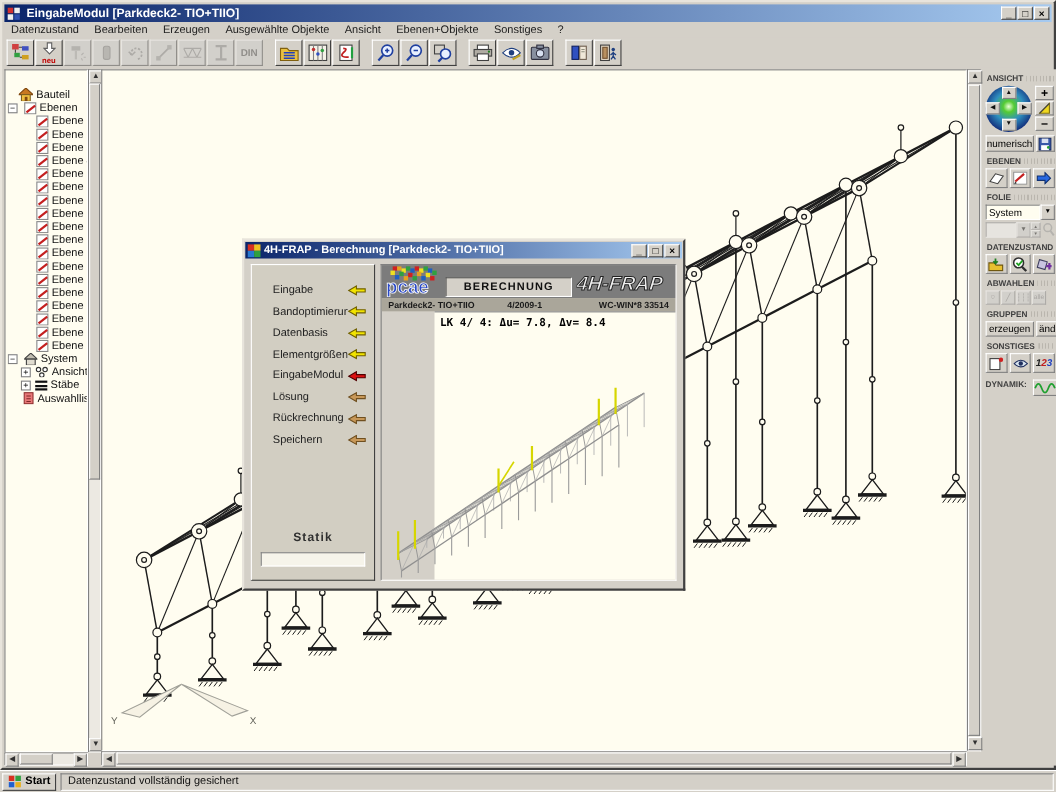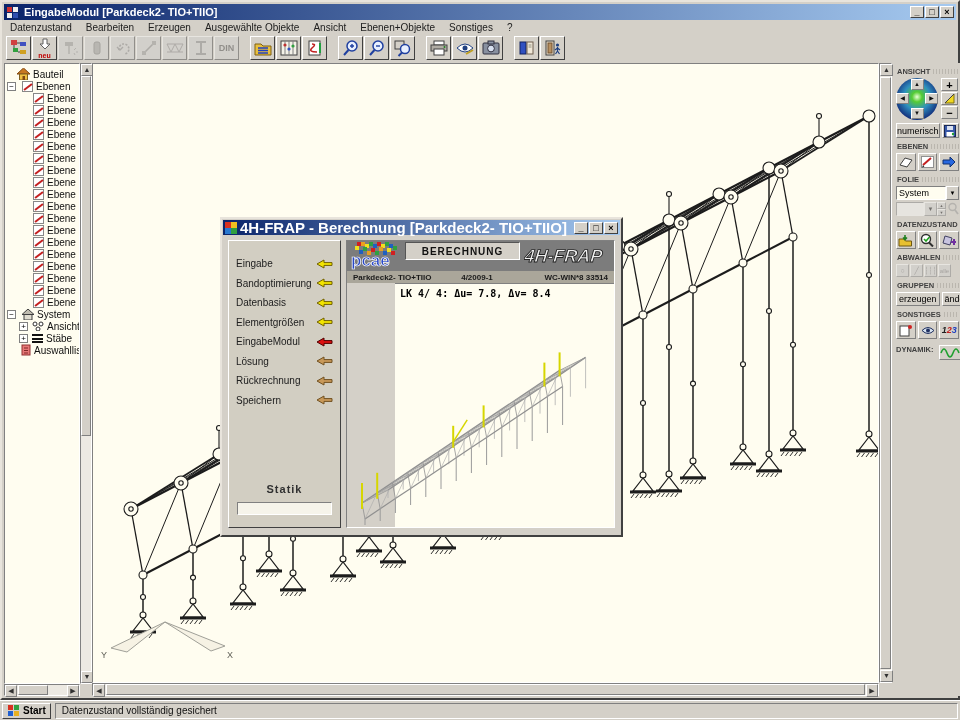--- a/index.html
+++ b/index.html
@@ -27,21 +27,21 @@
   .toolbar{position:absolute;left:2px;top:32px;right:2px;height:27px;display:flex;align-items:center;gap:1px;padding-left:2px;background:#d4d0c8;}
   .tbtn{width:25px;height:24px;position:relative;}
   .tgap{width:9px;height:1px;}
   .tbtn svg{display:block;}
   .tbtn .cap{position:absolute;bottom:0;left:0;right:0;text-align:center;font-size:7px;font-weight:bold;color:#c00000;line-height:7px;}
   .tbtn .captx{font-size:9px;font-weight:bold;color:#404040;}
 
   
   .treewrap{position:absolute;left:2px;top:61px;width:88px;bottom:2px;background:#d4d0c8;}
   .tree{position:absolute;left:0;top:0;right:12px;bottom:12px;background:#fffdf0;border:1px solid #808080;
-    border-bottom-color:#fff;border-right-color:#fff;overflow:hidden;padding:4px 0 0 2px;}
+    border-bottom-color:#fff;border-right-color:#fff;overflow:hidden;padding:16px 0 0 2px;}
   .trow{display:flex;align-items:center;height:12px;font-size:10px;color:#101010;white-space:nowrap;overflow:hidden;}
   .trow .gap{flex:none;}
   .tlabel{margin-left:3px;overflow:hidden;}
   .expbox{flex:none;width:9px;height:9px;background:#fff;border:1px solid #808080;font-size:8px;line-height:7px;
     text-align:center;color:#000;margin-right:2px;}
   .ic{flex:none;display:inline-block;}
   .ic-ebene{width:11px;height:11px;background:#fff;border:1px solid #888;position:relative;}
   .ic-ebene::after{content:'';position:absolute;left:0px;top:4px;width:10px;height:2px;background:#c42020;transform:rotate(-38deg);}
   .ic-staebe{width:11px;height:9px;border-top:2px solid #111;border-bottom:2px solid #111;position:relative;}
   .ic-staebe::after{content:'';position:absolute;left:0;top:2px;width:11px;height:2px;background:#111;}
@@ -82,35 +82,35 @@
   .minirow{display:flex;gap:1px;}
   .mini{width:13px;height:13px;font-size:7px;color:#707070;}
   .grp{height:14px;font-size:9px;padding:0 2px;}
   .dynrow{display:flex;align-items:flex-start;gap:2px;}
 
   
   .dialog{position:absolute;left:218px;top:215px;width:403px;height:320px;background:#d4d0c8;z-index:20;
     border:2px solid;border-color:#e8e4dc #404040 #404040 #e8e4dc;}
   .dtitle{position:absolute;left:1px;top:1px;right:1px;height:15px;
     background:linear-gradient(90deg,#0a246a,#a6caf0);display:flex;align-items:center;padding:0 2px;}
-  .dtitle .ttxt{color:#fff;font-size:15px;font-weight:bold;margin-left:3px;flex:1;white-space:nowrap;overflow:hidden;}
+  .dtitle .ttxt{color:#fff;font-size:10px;font-weight:bold;margin-left:3px;flex:1;white-space:nowrap;overflow:hidden;}
   .dmenu{position:absolute;left:6px;top:21px;width:113px;bottom:7px;background:#d2cec2;
     border:1px solid #404040;border-top-color:#fff;border-left-color:#fff;padding-top:13px;}
   .dmi{display:flex;align-items:center;height:19.5px;padding:0 7px;font-size:10px;color:#202020;}
-  .dmi .lab{flex:1;white-space:nowrap;overflow:hidden;}
+  .dmi .lab{flex:1;white-space:nowrap;overflow:hidden;margin-left:12px;}
   .dmi svg{flex:none;}
   .arr-done{fill:#f2e400;stroke:#706000;}
   .arr-current{fill:#dd1010;stroke:#500000;}
   .arr-pending{fill:#c89858;stroke:#705020;}
   .statik{position:absolute;left:0;right:0;bottom:32px;text-align:center;font-size:11px;font-weight:bold;color:#303030;letter-spacing:1px;}
   .sbar{position:absolute;left:8px;right:8px;bottom:12px;height:13px;background:#f6f4ea;
     border:1px solid #808080;border-bottom-color:#fff;border-right-color:#fff;}
   .dcontent{position:absolute;left:124px;top:21px;right:6px;bottom:7px;display:flex;flex-direction:column;
     border:1px solid #808080;border-bottom-color:#fff;border-right-color:#fff;}
-  .dheader{height:30px;background:#7c7c7c;display:flex;align-items:flex-start;padding:1px 2px;gap:4px;}
+  .dheader{height:30px;background:#7c7c7c;display:flex;align-items:flex-end;padding:1px 2px;gap:4px;}
   .plate{height:18px;flex:1;background:#d4d0c8;border:1px solid #fff;border-top-color:#555;border-left-color:#555;
     display:flex;align-items:center;justify-content:center;font-size:10px;font-weight:bold;letter-spacing:1px;color:#111;}
   .dinfo{height:12px;background:#aaa69a;display:flex;align-items:center;font-family:"DejaVu Sans Mono",monospace;
     font-size:8px;font-weight:bold;color:#1a1a1a;padding:0 6px;white-space:nowrap;}
   .dinfo .i1{flex:1.3;} .dinfo .i2{flex:1;} .dinfo .i3{flex:none;}
   .dwhite{flex:1;background:#fffdf0;position:relative;border-top:1px solid #808080;margin-left:48px;}
   .lk{position:absolute;left:5px;top:4px;font-family:"DejaVu Sans Mono",monospace;font-size:10px;font-weight:bold;color:#000;}
   .model{position:absolute;right:2px;bottom:2px;}
 
   

